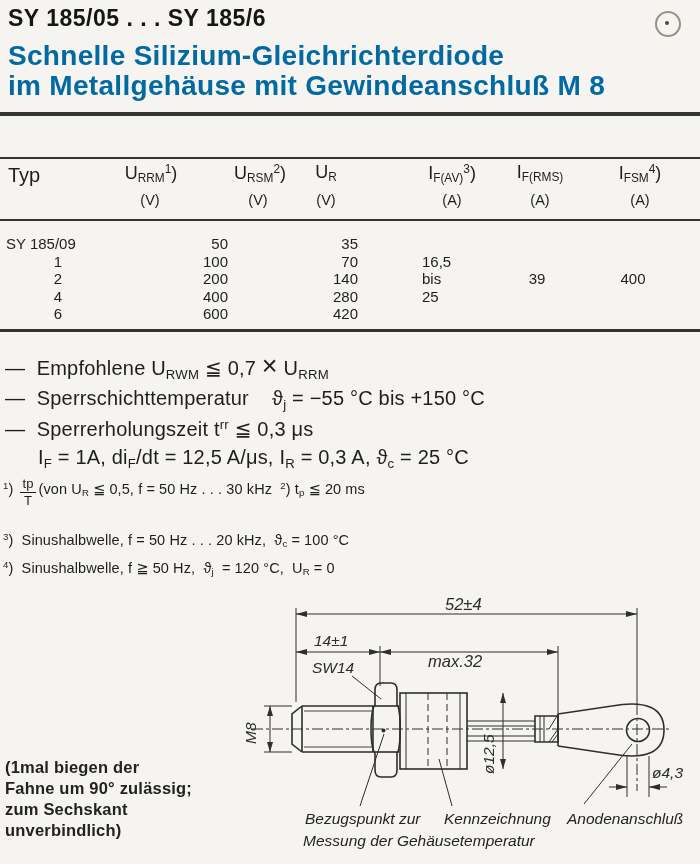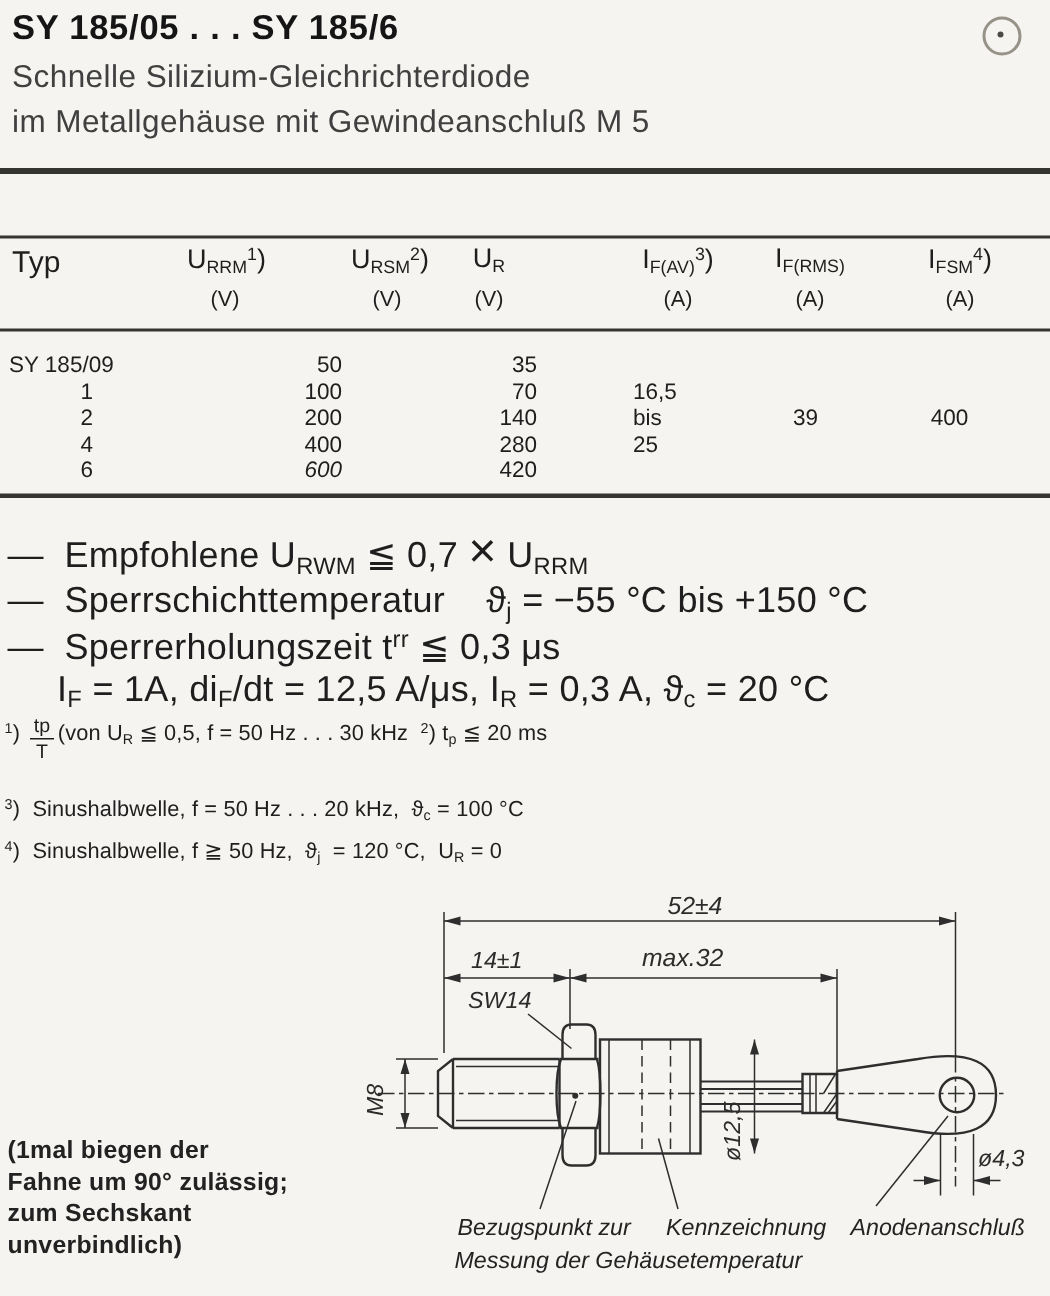--- a/index.html
+++ b/index.html
@@ -5,21 +5,21 @@
   html,body{margin:0;padding:0}
   body{
     width:700px;height:864px;position:relative;overflow:hidden;
     background:#f5f4f0;color:#1e1e1e;
     font-family:"Liberation Sans","DejaVu Sans",sans-serif;
   }
   .abs{position:absolute}
 
   
   .title{font-size:23px;font-weight:bold;letter-spacing:.5px;color:#151515}
-  .subtitle{font-size:21px;font-weight:400;letter-spacing:.3px;color:#404040}
+  .subtitle{font-size:28px;font-weight:700;letter-spacing:.3px;color:#0369a1}
   .corner{width:22px;height:22px;border:2px solid #969288;border-radius:50%}
   .corner::after{content:"";position:absolute;left:8px;top:8px;width:4px;height:4px;border-radius:50%;background:#4a4a46}
 
   
   .rule{position:absolute;left:0;width:700px;background:#343431}
 
   
   .th{font-size:18px;white-space:pre}
   .thc{transform:translateX(-50%)}
   .unit{font-size:14.5px;transform:translateX(-50%)}
@@ -28,39 +28,39 @@
   
   .rich{white-space:pre-wrap}
   .seg-n{}
   .seg-sub{font-size:66%;vertical-align:-0.28em}
   .seg-sup{font-size:66%;vertical-align:0.5em}
   .seg-big{font-size:135%;line-height:0}
   .frac{display:inline-block;text-align:center;vertical-align:-0.85em;line-height:1.05;margin:0 3px;font-size:90%}
   .fnum{display:block;border-bottom:1.3px solid #1e1e1e;padding:0 2px 1px 2px}
   .fden{display:block;padding-top:1px}
 
-  .note{font-size:24px;letter-spacing:.2px}
+  .note{font-size:20px;letter-spacing:.2px}
   .fnote{font-size:14.5px;letter-spacing:.1px}
 
   
   .dim{font-size:15.5px;font-style:italic;color:#2c2c2c;white-space:pre}
   .rot{transform:rotate(-90deg);transform-origin:0 0}
   .cap{font-size:15.5px;font-style:italic;color:#232323;white-space:pre}
   .sidenote{font-size:16.5px;font-weight:700;line-height:21px;color:#222;letter-spacing:.2px}
 
   svg .ah{fill:#2e2e2e;stroke:none}
   svg line,svg path,svg rect,svg circle{stroke:#2e2e2e}
 </style>
 </head>
 <body>
 
 <div class="abs title" style="left:8px;top:5px">SY 185/05 . . . SY 185/6</div>
 <div class="abs corner" style="left:655px;top:11px"></div>
 <div class="abs subtitle" style="left:8px;top:40px">Schnelle Silizium-Gleichrichterdiode</div>
-<div class="abs subtitle" style="left:8px;top:70px">im Metallgehäuse mit Gewindeanschluß M 5</div>
+<div class="abs subtitle" style="left:8px;top:70px">im Metallgehäuse mit Gewindeanschluß M 8</div>
 <div class="rule" style="top:112px;height:4px"></div>
 
 <div class="rule" style="top:157px;height:2px"></div>
 <div class="rule" style="top:219px;height:2px"></div>
 <div class="rule" style="top:329px;height:2.5px"></div>
 
 <div class="abs th" style="left:8px;top:164px;font-size:20px"><span class="seg-n">Typ</span></div>
 <div class="abs th thc" style="left:151px;top:162px"><span class="seg-n">U</span><span class="seg-sub">RRM</span><span class="seg-sup">1</span><span class="seg-n">)</span></div>
 <div class="abs th thc" style="left:260px;top:162px"><span class="seg-n">U</span><span class="seg-sub">RSM</span><span class="seg-sup">2</span><span class="seg-n">)</span></div>
 <div class="abs th thc" style="left:326px;top:162px"><span class="seg-n">U</span><span class="seg-sub">R</span></div>
@@ -87,28 +87,28 @@
     <span class="tcell" style="top: 270.2px; right: 472px;">200</span>
     <span class="tcell" style="top: 270.2px; right: 342px;">140</span>
     <span class="tcell" style="top: 270.2px; left: 422px;">bis</span>
     <span class="tcell" style="top: 270.2px; left: 537px; transform: translateX(-50%);">39</span>
     <span class="tcell" style="top: 270.2px; left: 633px; transform: translateX(-50%);">400</span>
     <span class="tcell" style="top: 287.8px; right: 638px;">4</span>
     <span class="tcell" style="top: 287.8px; right: 472px;">400</span>
     <span class="tcell" style="top: 287.8px; right: 342px; text-align: right;">280</span>
     <span class="tcell" style="top: 287.8px; left: 422px;">25</span>
     <span class="tcell" style="top: 305.4px; right: 638px;">6</span>
-    <span class="tcell" style="top: 305.4px; right: 472px; font-style: italic;">600</span>
+    <span class="tcell" style="top: 305.4px; right: 472px;">600</span>
     <span class="tcell" style="top: 305.4px; right: 342px;">420</span>
   </div>
 
 <div class="abs note rich" style="left:5px;top:356px"><span class="seg-n">—  Empfohlene U</span><span class="seg-sub">RWM</span><span class="seg-n"> ≦ 0,7 </span><span class="seg-big">×</span><span class="seg-n"> U</span><span class="seg-sub">RRM</span></div>
 <div class="abs note rich" style="left:5px;top:387px"><span class="seg-n">—  Sperrschichttemperatur    ϑ</span><span class="seg-sub">j</span><span class="seg-n"> = −55 °C bis +150 °C</span></div>
 <div class="abs note rich" style="left:5px;top:417px"><span class="seg-n">—  Sperrerholungszeit t</span><span class="seg-sup">rr</span><span class="seg-n"> ≦ 0,3 μs</span></div>
-<div class="abs note rich" style="left:38px;top:446px"><span class="seg-n">I</span><span class="seg-sub">F</span><span class="seg-n"> = 1A, di</span><span class="seg-sub">F</span><span class="seg-n">/dt = 12,5 A/μs, I</span><span class="seg-sub">R</span><span class="seg-n"> = 0,3 A, ϑ</span><span class="seg-sub">c</span><span class="seg-n"> = 20 °C</span></div>
+<div class="abs note rich" style="left:38px;top:446px"><span class="seg-n">I</span><span class="seg-sub">F</span><span class="seg-n"> = 1A, di</span><span class="seg-sub">F</span><span class="seg-n">/dt = 12,5 A/μs, I</span><span class="seg-sub">R</span><span class="seg-n"> = 0,3 A, ϑ</span><span class="seg-sub">c</span><span class="seg-n"> = 25 °C</span></div>
 
 <div class="abs fnote rich" style="left:3px;top:477px"><span class="seg-sup">1</span><span class="seg-n">) </span><span class="frac"><span class="fnum">tp</span><span class="fden">T</span></span><span class="seg-n">(von U</span><span class="seg-sub">R</span><span class="seg-n"> ≦ 0,5, f = 50 Hz . . . 30 kHz  </span><span class="seg-sup">2</span><span class="seg-n">) t</span><span class="seg-sub">p</span><span class="seg-n"> ≦ 20 ms</span></div>
 <div class="abs fnote rich" style="left:3px;top:531px"><span class="seg-sup">3</span><span class="seg-n">)  Sinushalbwelle, f = 50 Hz . . . 20 kHz,  ϑ</span><span class="seg-sub">c</span><span class="seg-n"> = 100 °C</span></div>
 <div class="abs fnote rich" style="left:3px;top:559px"><span class="seg-sup">4</span><span class="seg-n">)  Sinushalbwelle, f ≧ 50 Hz,  ϑ</span><span class="seg-sub">j</span><span class="seg-n">  = 120 °C,  U</span><span class="seg-sub">R</span><span class="seg-n"> = 0</span></div>
 
 <svg class="abs" style="left:240px;top:585px" width="460" height="279" viewBox="240 585 460 279" fill="none">
   <g stroke-width="1">
     <line x1="296" y1="614" x2="637" y2="614"></line>
     <polygon class="ah" points="296,614 307,611 307,617"></polygon>
     <polygon class="ah" points="637,614 626,611 626,617"></polygon>
@@ -185,21 +185,21 @@
     <path d="M 549,729 L 557,716" stroke-width="1"></path>
     <path d="M 552,742 L 558,734" stroke-width="1"></path>
     <path d="M 558,714 L 612,706 Q 664,697 664,730 Q 664,763 612,754 L 558,746"></path>
     <line x1="558" y1="714" x2="558" y2="746"></line>
     <circle cx="638" cy="730" r="11.5"></circle>
   </g>
 </svg>
 
 <div class="abs dim" style="left:445px;top:595px;font-size:16.5px">52±4</div>
 <div class="abs dim" style="left:314px;top:632px">14±1</div>
-<div class="abs dim" style="left:428px;top:630px;font-size:16.5px">max.32</div>
+<div class="abs dim" style="left:428px;top:652px;font-size:16.5px">max.32</div>
 <div class="abs dim" style="left:312px;top:659px">SW14</div>
 <div class="abs dim rot" style="left:242px;top:744px">M8</div>
 <div class="abs dim rot" style="left:480px;top:774px">ø12,5</div>
 <div class="abs dim" style="left:652px;top:764px">ø4,3</div>
 
 <div class="abs cap" style="left:305px;top:810px">Bezugspunkt zur</div>
 <div class="abs cap" style="left:303px;top:832px">Messung der Gehäusetemperatur</div>
 <div class="abs cap" style="left:444px;top:810px">Kennzeichnung</div>
 <div class="abs cap" style="left:567px;top:810px">Anodenanschluß</div>
 

